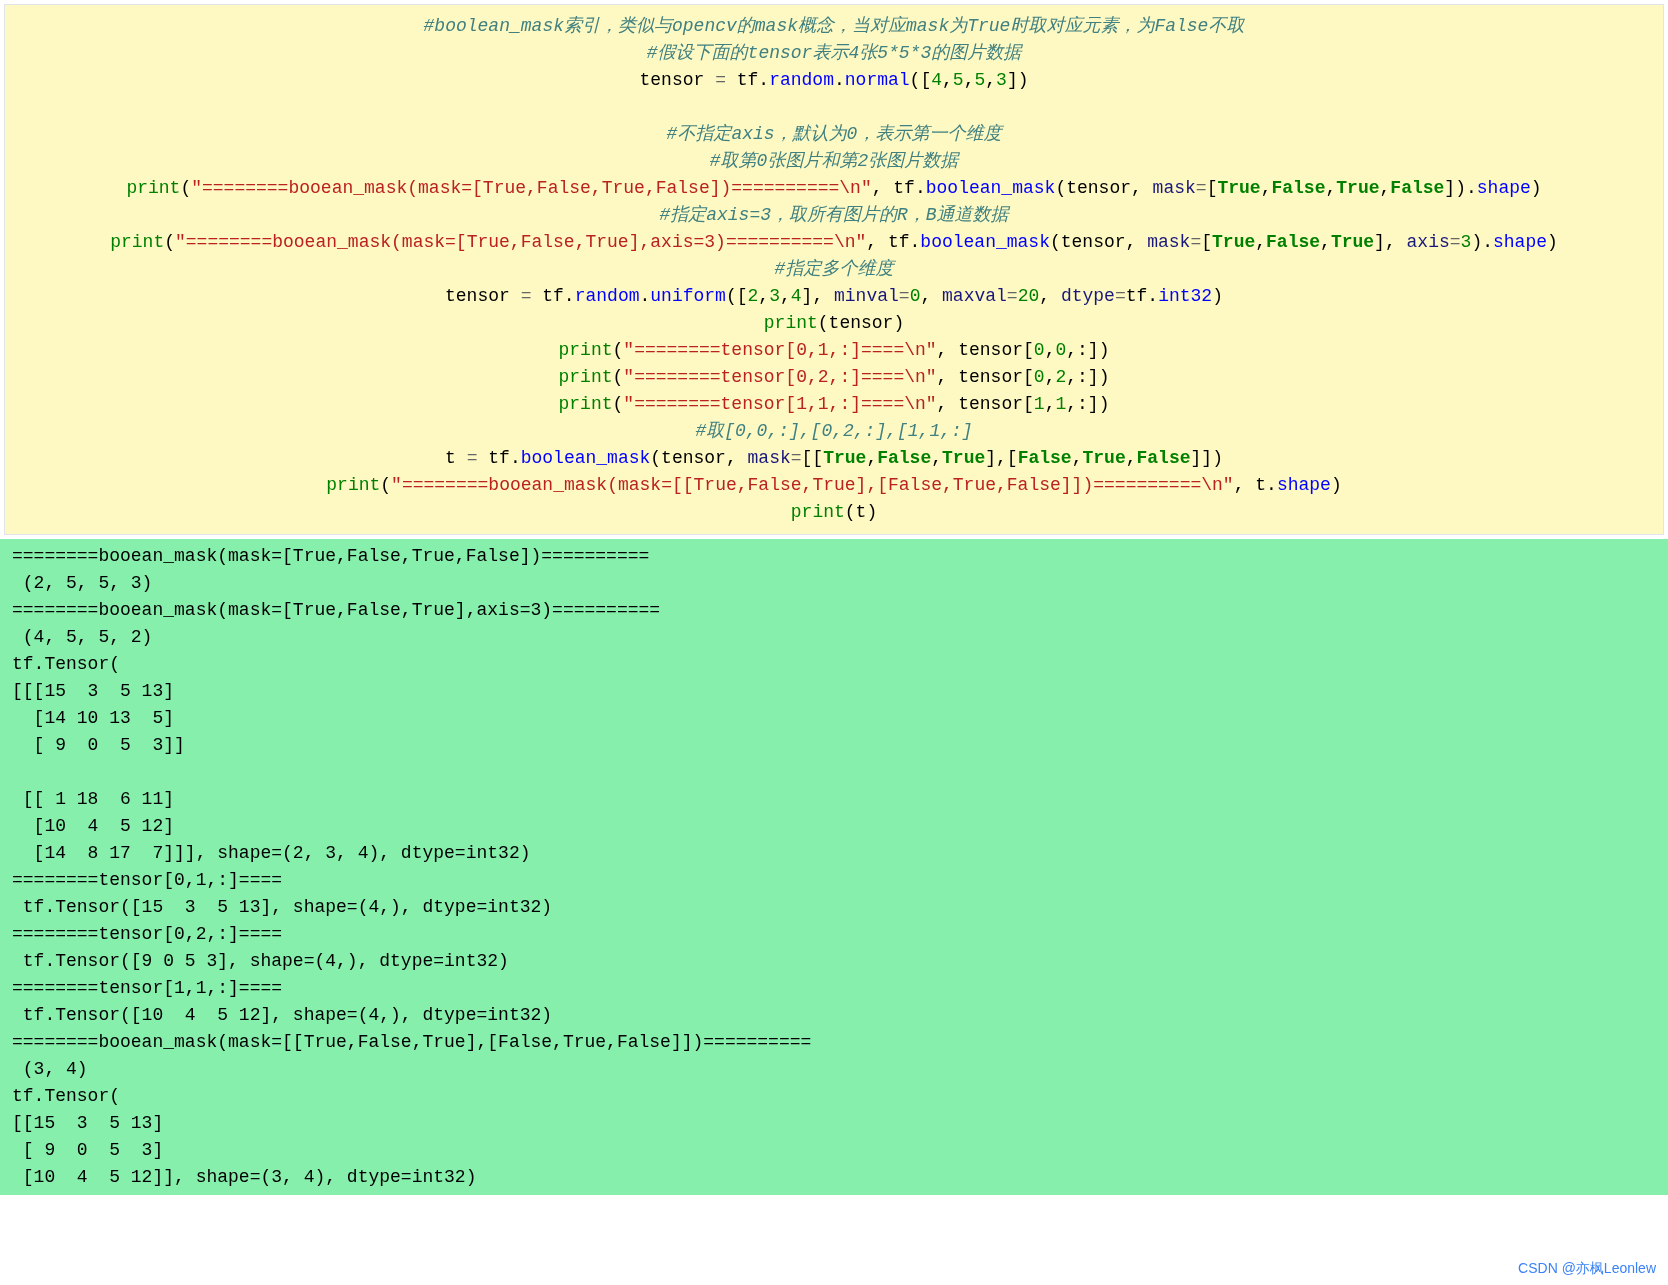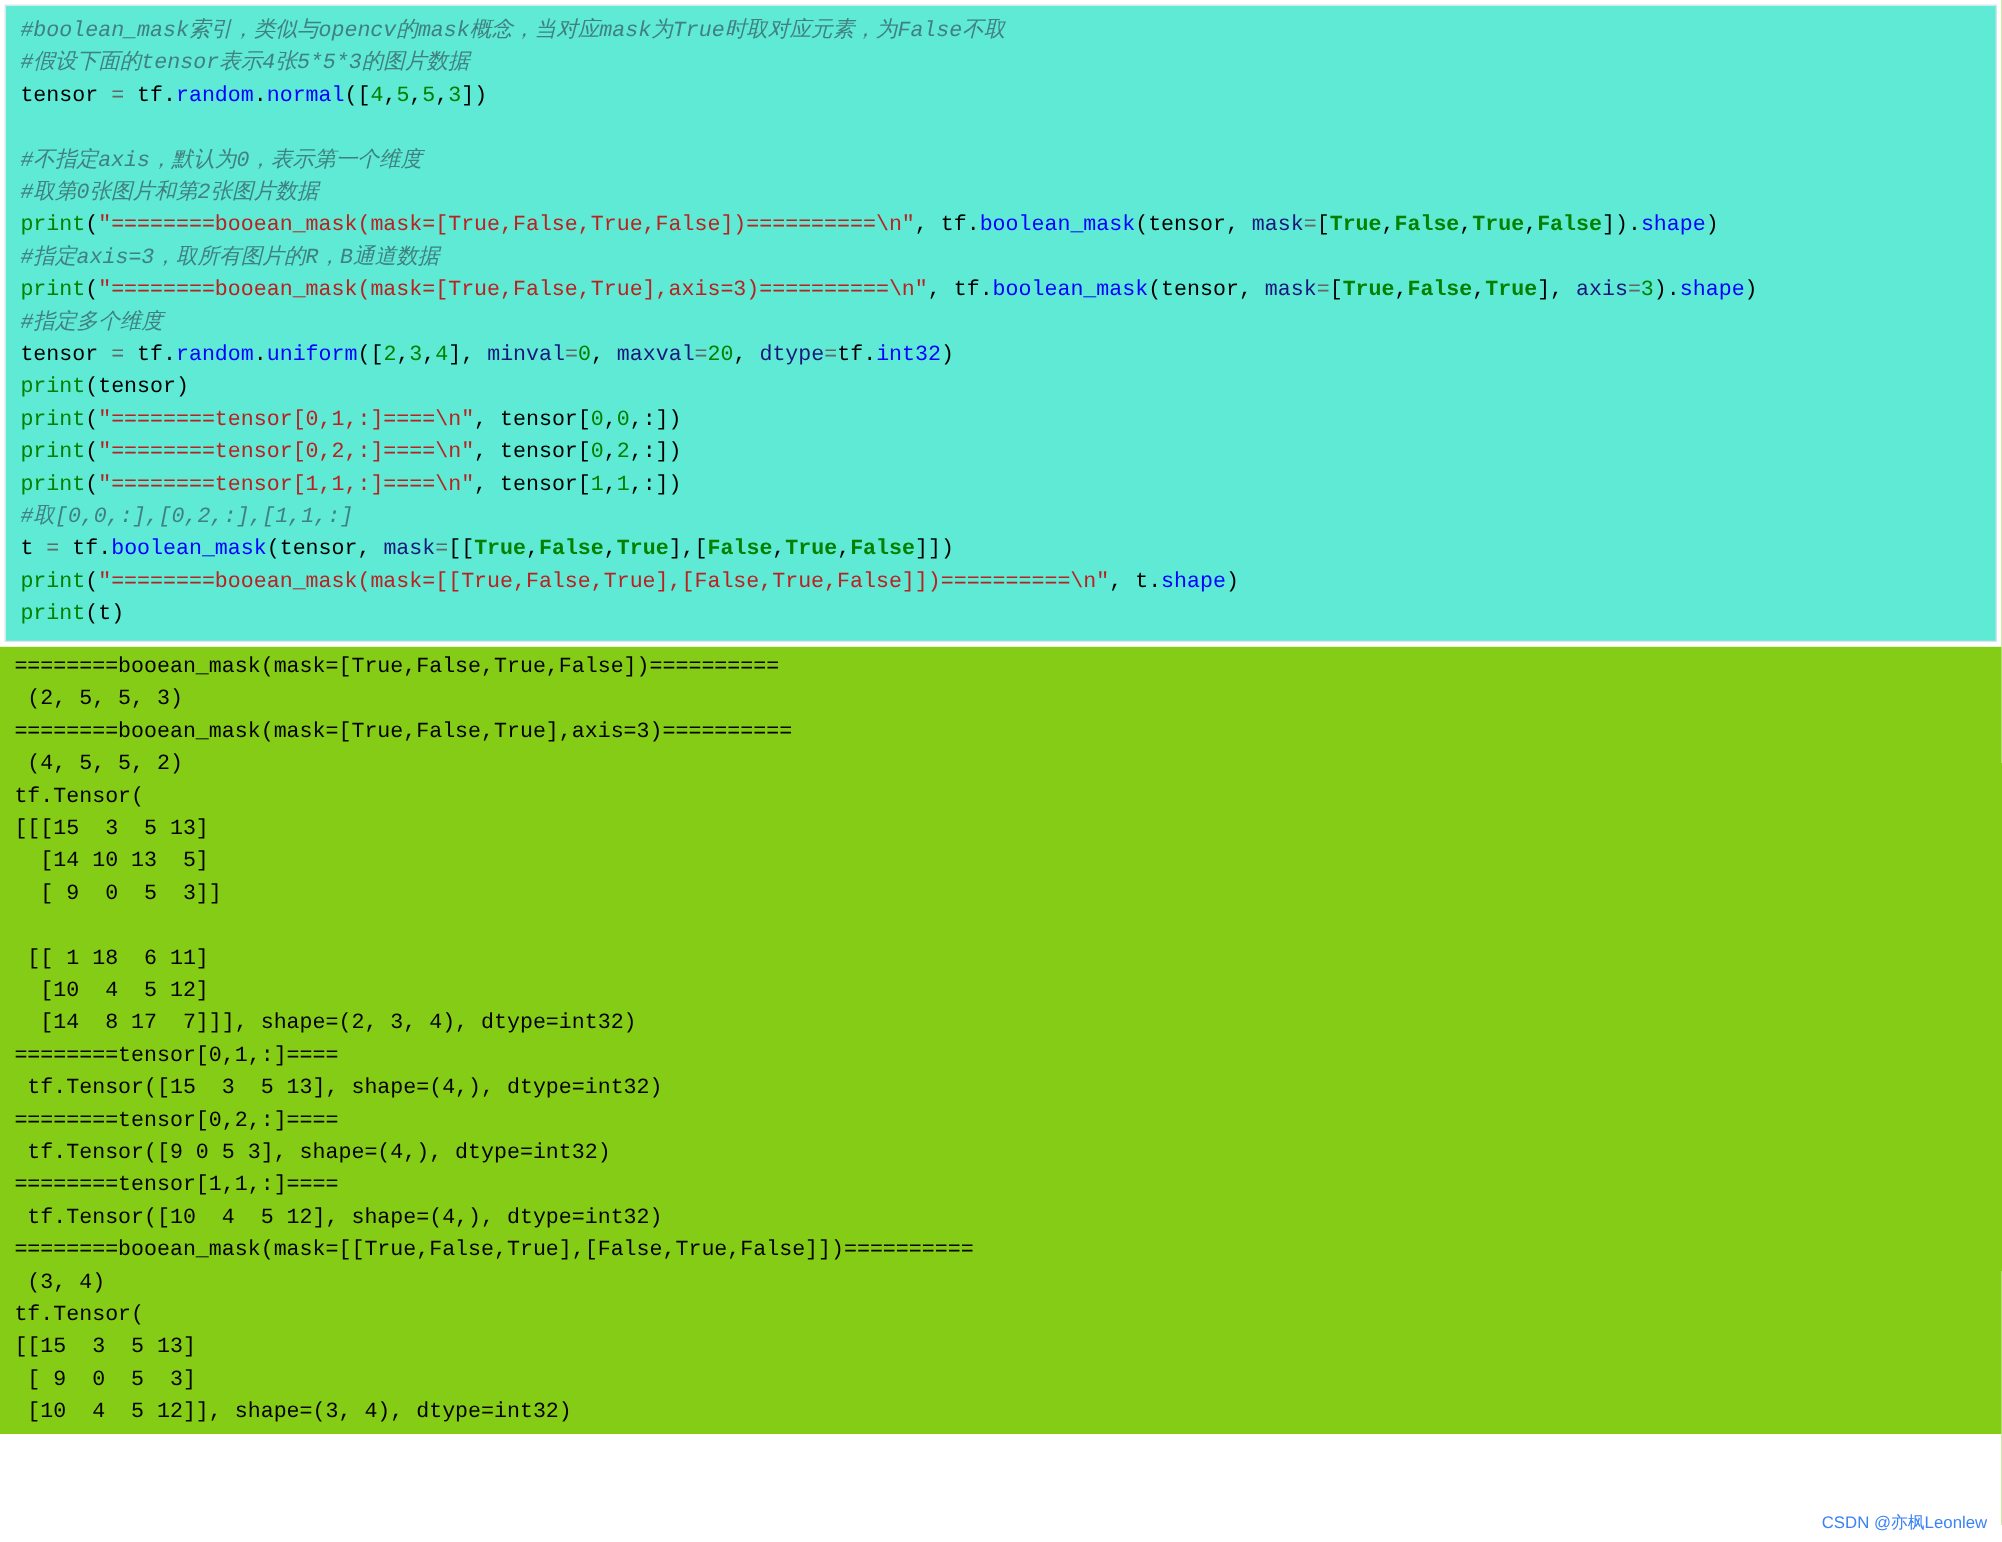--- a/index.html
+++ b/index.html
@@ -5,29 +5,30 @@
   body {
     margin: 0;
     padding: 0;
     font-family: Consolas, "Courier New", monospace;
     font-size: 18px;
     line-height: 1.5;
     background: #ffffff;
     color: #000000;
   }
   .code-block {
-    background: #5eead4;
+    background: #fef9c3;
     border: 1px solid #e1e4e8;
     padding: 8px 12px;
     margin: 4px;
     white-space: pre;
     overflow-x: auto;
+    text-align: center;
   }
   .output-block {
-    background: #84cc16;
+    background: #86efac;
     padding: 4px 12px;
     white-space: pre;
     color: #000000;
   }
   .comment { color: #408080; font-style: italic; }
   .builtin { color: #008000; }
   .string { color: #ba2121; }
   .number { color: #008000; }
   .func { color: #0000ff; }
   .attr { color: #19177c; }

